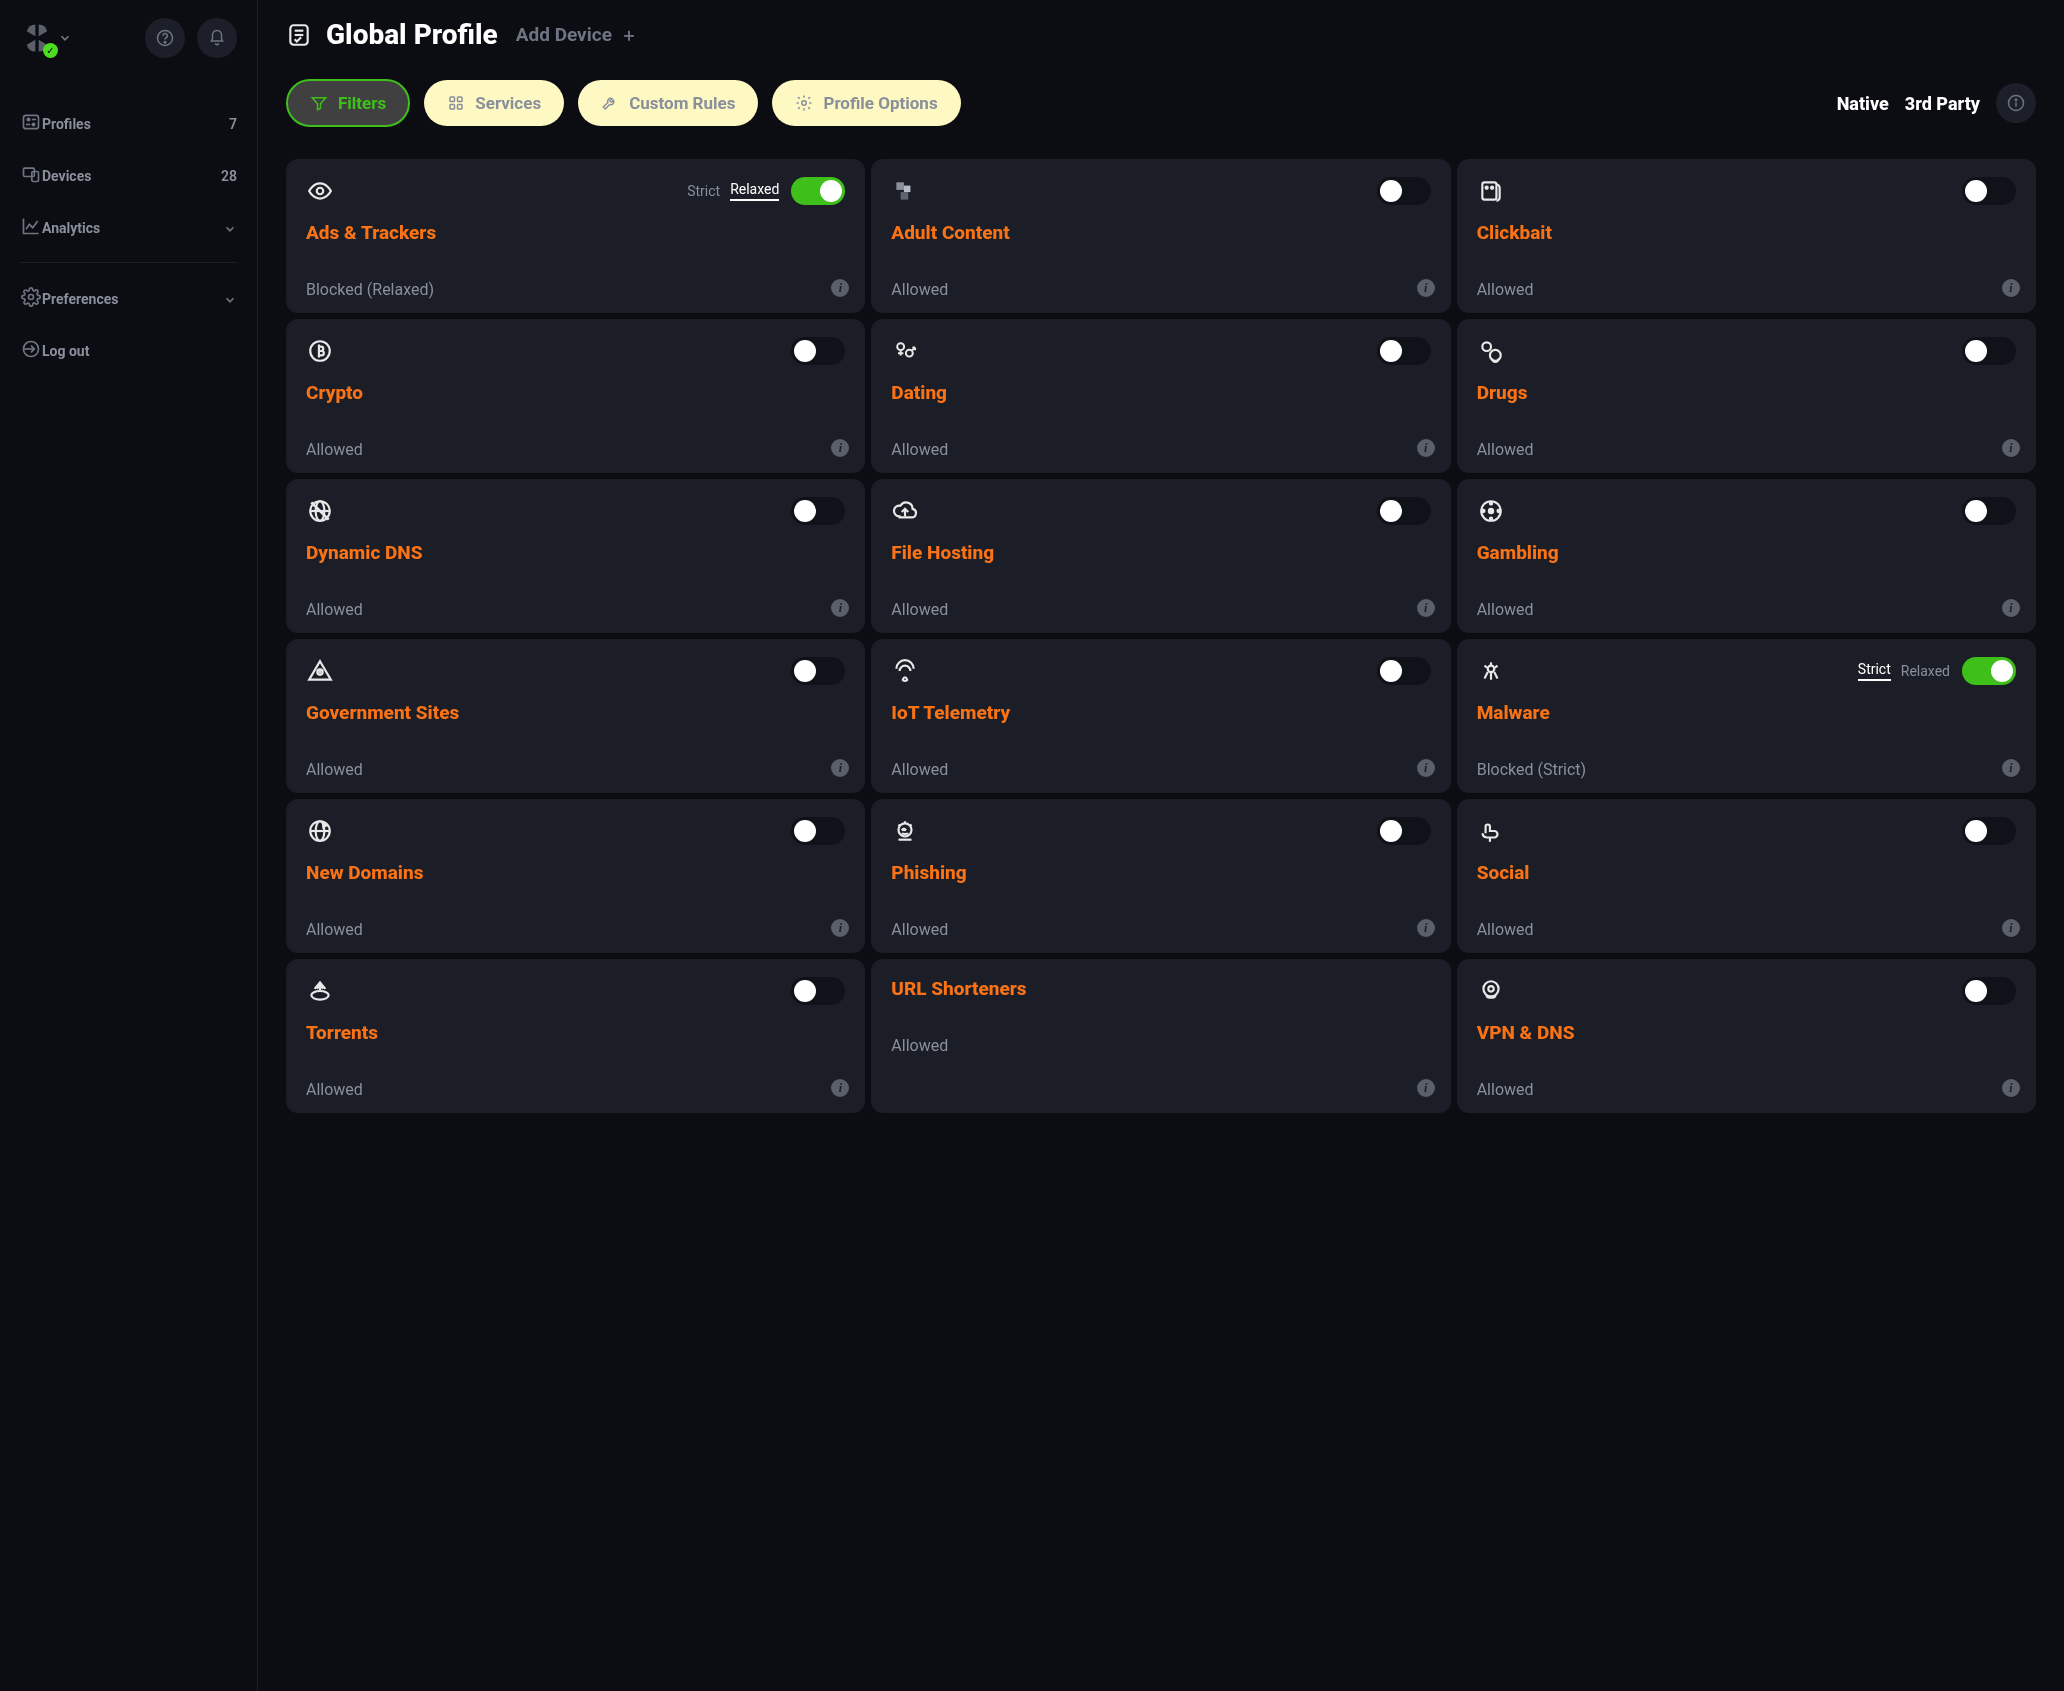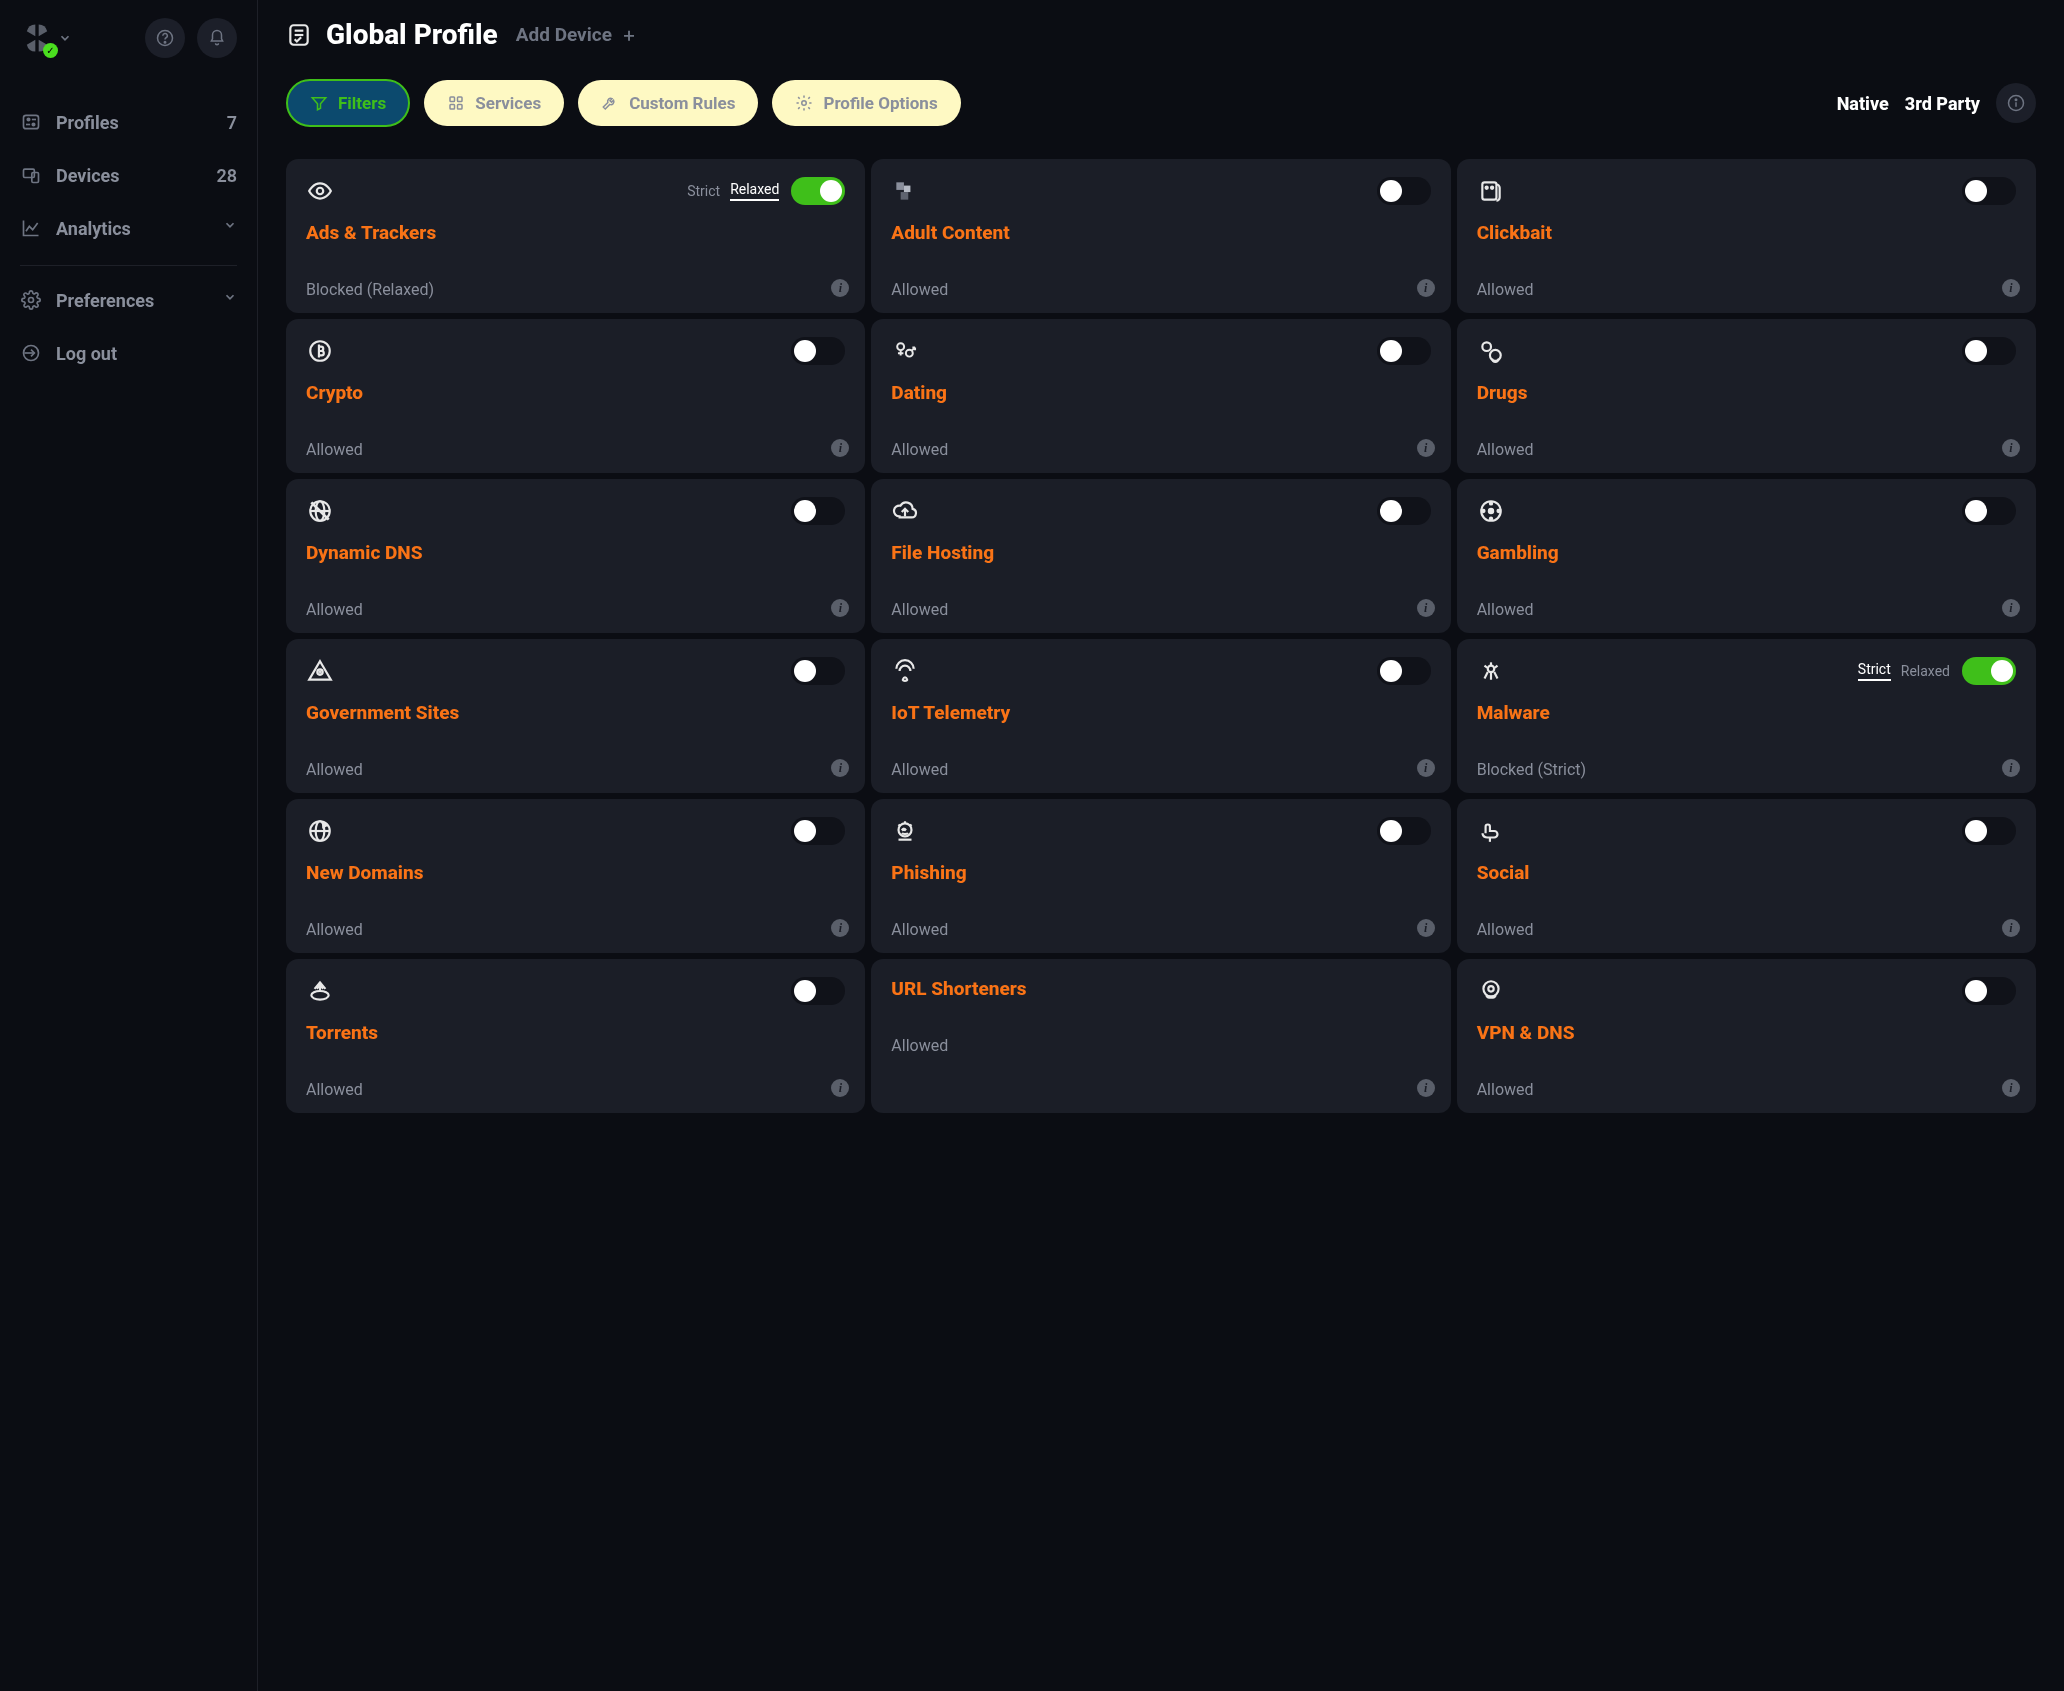--- a/index.html
+++ b/index.html
@@ -49,23 +49,23 @@
 .logo-caret { color: #6e7482; cursor: pointer; }
 .sidebar-top-icons { display: flex; gap: 12px; }
 .circle-btn {
   width: 40px; height: 40px; border-radius: 50%;
   background: #1c1f29;
   display: flex; align-items: center; justify-content: center;
   color: #6e7482; cursor: pointer;
 }
 .nav { list-style: none; }
 .nav-item {
-  display: flex; align-items: flex-start; gap: 14px;
+  display: flex; align-items: flex-end; 
   padding: 16px 0;
-  color: #8a8f9c; font-weight: 700; font-size: 18px;
+  color: #8a8f9c; font-weight: 700; font-size: 14px;
   cursor: pointer;
 }
 .nav-item .nav-count { margin-left: auto; color: #8a8f9c; font-weight: 600; }
 .nav-icon { width: 22px; display:flex; align-items:center; justify-content:center; color:#6e7482; }
 .nav-divider { height: 1px; background: #1e2028; margin: 10px 0 8px; }
 .chevron { margin-left: auto; color:#6e7482; }
 
 .main { flex: 1; padding: 18px 28px 56px; }
 .page-header { display: flex; align-items: center; gap: 14px; margin-bottom: 28px; }
 .page-title-icon { color: #e8e8e8; }
@@ -74,21 +74,21 @@
 .plus { font-size: 18px; color:#6e7482; }
 
 .toolbar { display: flex; align-items: center; gap: 14px; margin-bottom: 32px; flex-wrap: wrap; }
 .pill {
   display: inline-flex; align-items: center; gap: 10px;
   padding: 12px 22px; border-radius: 999px;
   background: #fef9c3; color: #8a8f9c; font-weight: 700; font-size: 17px;
   cursor: pointer; border: 1px solid transparent;
 }
 .pill.active {
-  background: #0c4a6e; border: 2px solid #3fbf1a; color: #3fbf1a;
+  background: #404040; border: 2px solid #3fbf1a; color: #3fbf1a;
 }
 .pill-icon { display:inline-flex; }
 .toolbar-right { margin-left: auto; display:flex; align-items:center; gap:16px; }
 .tab-text { font-weight: 800; font-size: 18px; cursor:pointer; }
 .tab-native { color: #fff; }
 .tab-third { color: #ffffff; }
 
 .grid {
   display: grid;
   grid-template-columns: repeat(3, minmax(0,1fr));

